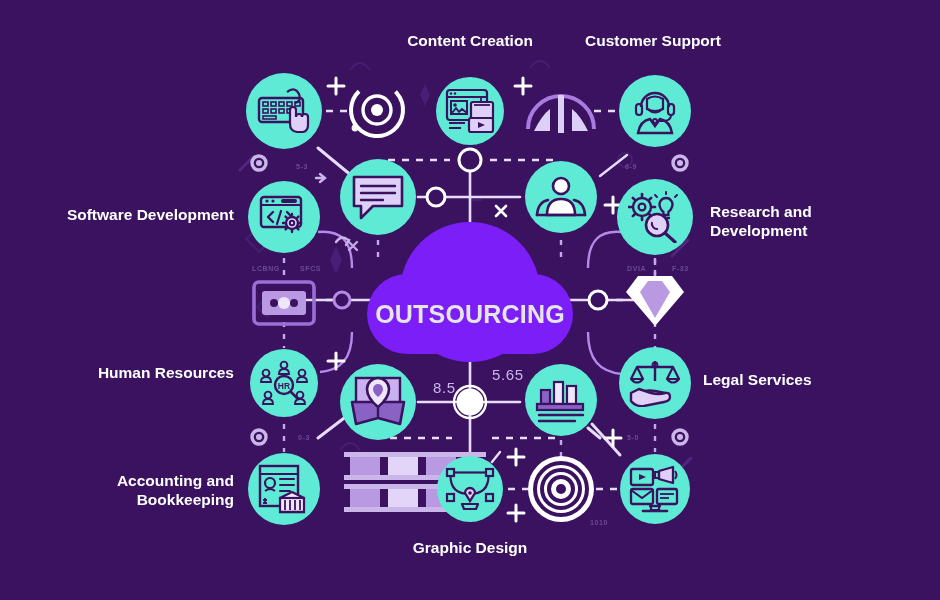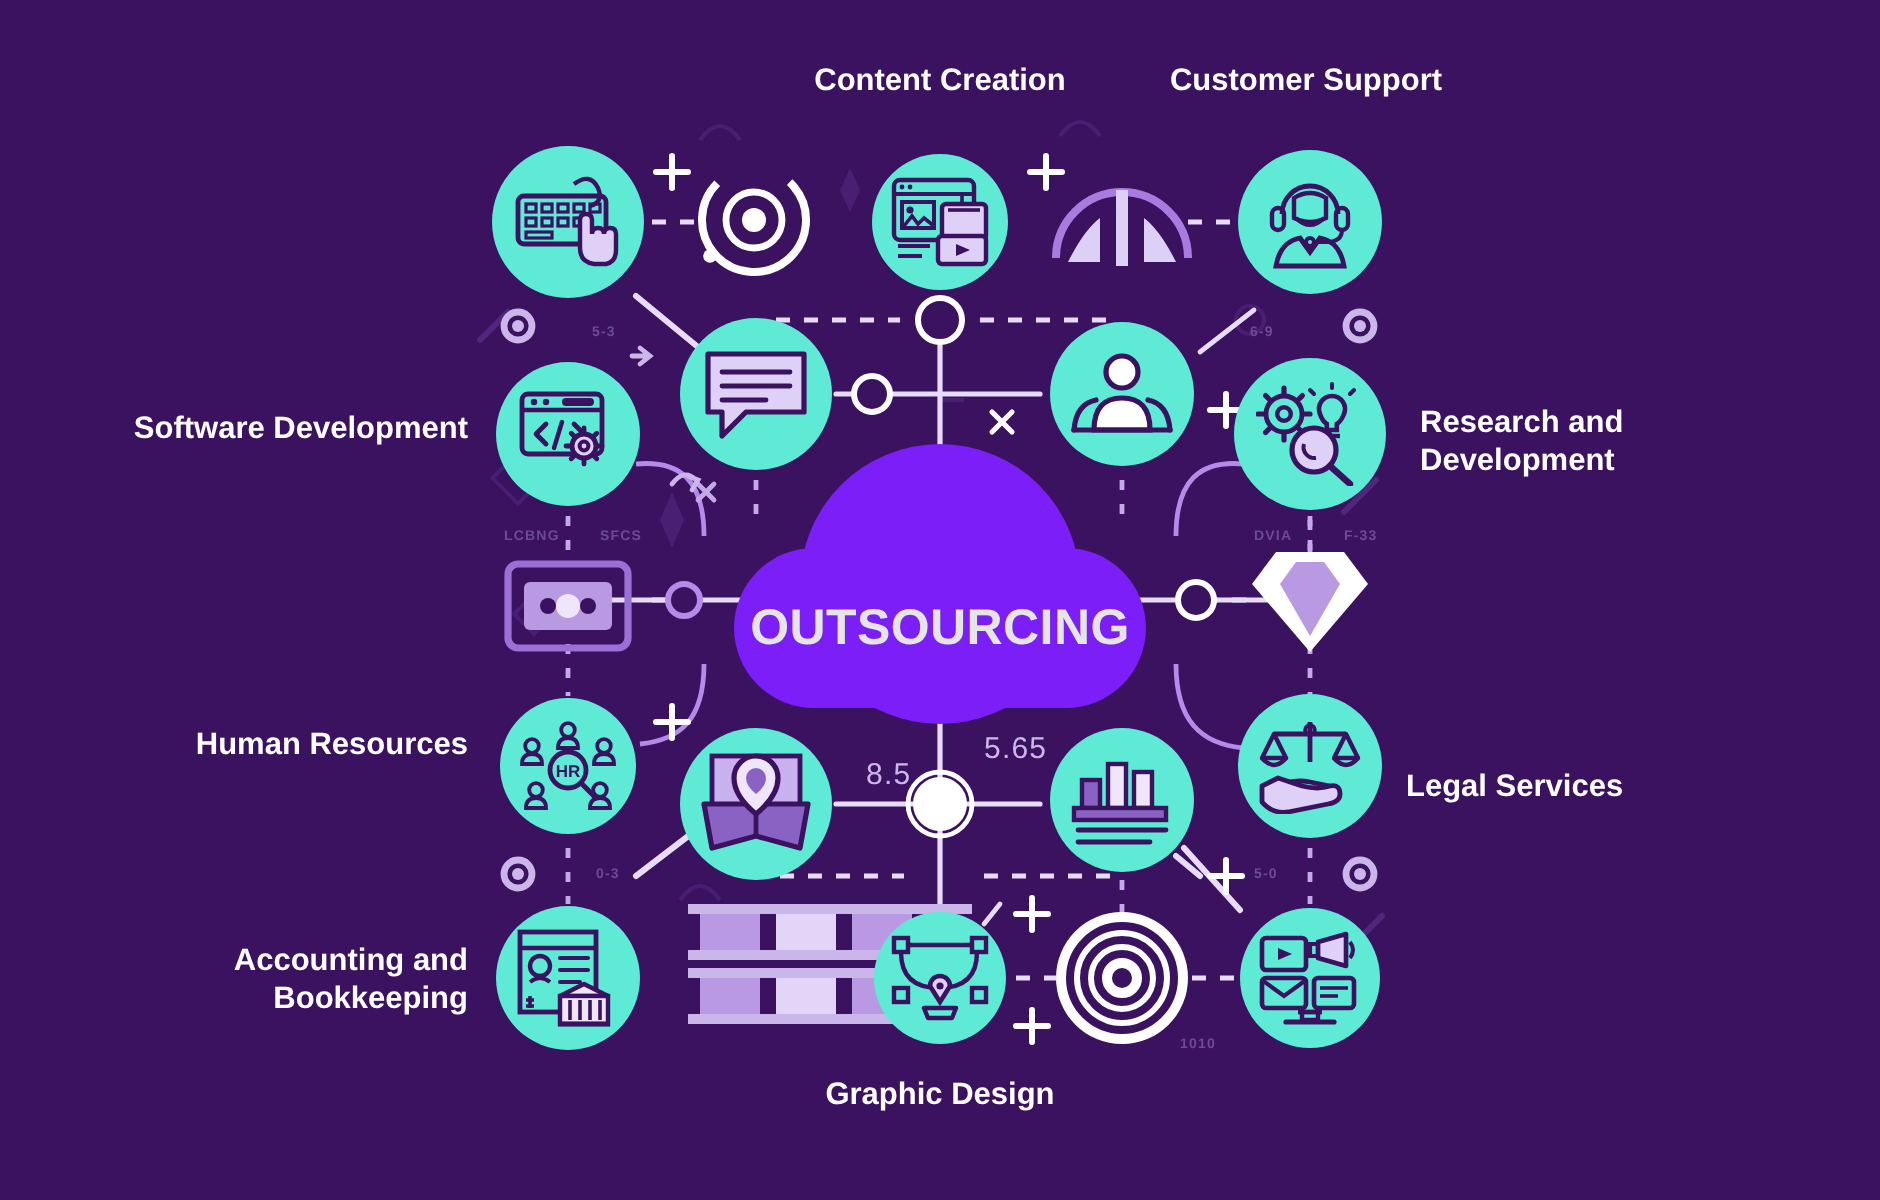--- a/index.html
+++ b/index.html
@@ -513,21 +513,21 @@
 
   <div class="lbl r" style="left:20px;top:205px;width:214px;">Software Development</div>
   <div class="lbl r" style="left:40px;top:363px;width:194px;">Human Resources</div>
   <div class="lbl r" style="left:40px;top:471px;width:194px;">Accounting and
 Bookkeeping</div>
   <div class="lbl c" style="left:380px;top:31px;width:180px;">Content Creation</div>
   <div class="lbl c" style="left:562px;top:31px;width:182px;">Customer Support</div>
   <div class="lbl l" style="left:710px;top:202px;width:190px;">Research and
 Development</div>
   <div class="lbl c" style="left:400px;top:538px;width:140px;">Graphic Design</div>
-  <div class="lbl l" style="left:703px;top:384px;width:190px;">Legal Services</div>
+  <div class="lbl l" style="left:703px;top:370px;width:190px;">Legal Services</div>
 
   <div class="micro bright" style="left:433px;top:379px;">8.5</div>
   <div class="micro bright" style="left:492px;top:366px;">5.65</div>
   <div class="micro" style="left:252px;top:265px;">LCBNG</div>
   <div class="micro" style="left:300px;top:265px;">SFCS</div>
   <div class="micro" style="left:627px;top:265px;">DVIA</div>
   <div class="micro" style="left:672px;top:265px;">F-33</div>
   <div class="micro" style="left:590px;top:519px;">1010</div>
   <div class="micro" style="left:627px;top:434px;">5-0</div>
   <div class="micro" style="left:298px;top:434px;">0-3</div>

